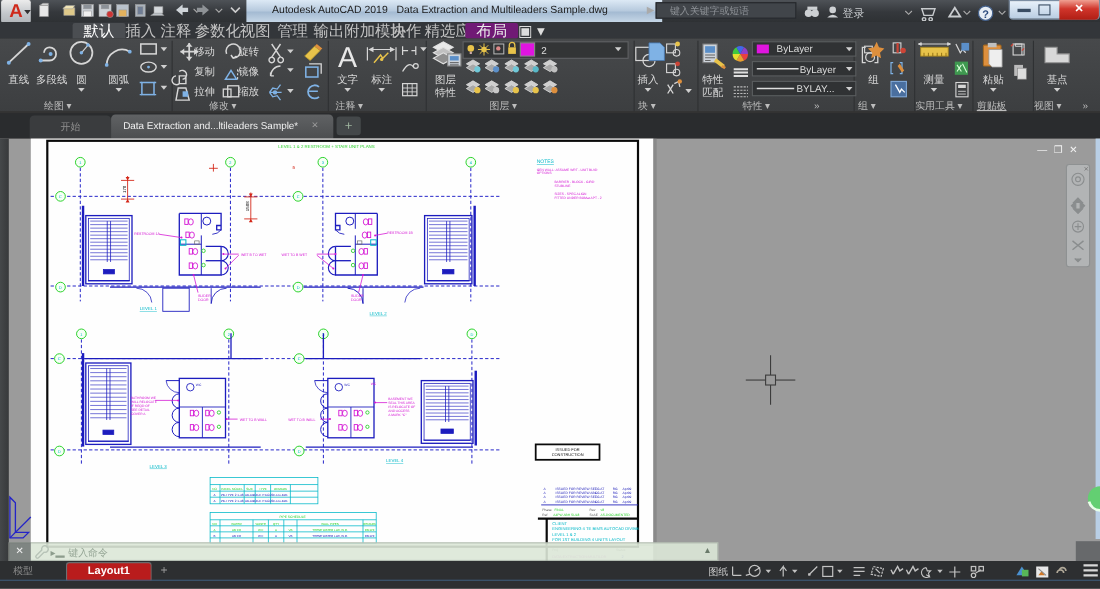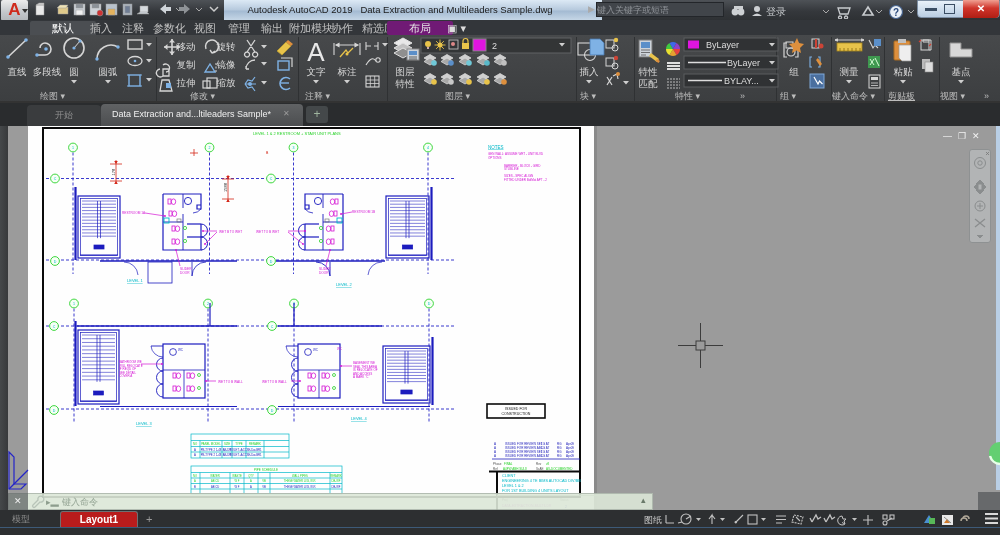--- a/index.html
+++ b/index.html
@@ -2,26 +2,26 @@
 <html><head>
 <meta charset="utf-8">
 <style>
 html,body{margin:0;padding:0;}
 body{width:1000px;height:535px;overflow:hidden;font-family:"Liberation Sans",sans-serif;background:#2b2b2b;position:relative;}
 .abs{position:absolute;}
 
 #titlebar{left:0;top:0;width:1000px;height:20px;background:linear-gradient(#4e5257,#35383c 55%,#2e3134);}
 #tbcenter{left:224px;top:0;width:378px;height:20px;background:linear-gradient(#dce9f5,#b6c9dd 50%,#a3bad2 55%,#c5d6e6);color:#1a1a1a;font-size:9.5px;line-height:20px;text-align:center;white-space:nowrap;padding-right:26px;box-sizing:border-box;}
 #logo{left:1px;top:0;width:27px;height:21px;background:linear-gradient(#ececec,#c2c6ca 60%,#b2b6ba);border-radius:2px;color:#cf2a1b;font-weight:bold;font-size:17px;text-align:center;line-height:20px;}
-#tbsearchbox{left:596px;top:2px;width:128px;height:15px;background:#41454a;border:1px solid #23262a;color:#8e9297;font-size:9px;line-height:15px;padding-left:0;box-sizing:border-box;}
+#tbsearchbox{left:596px;top:2px;width:128px;height:15px;background:#41454a;border:1px solid #23262a;color:#8e9297;font-size:9px;line-height:15px;padding-left:12px;box-sizing:border-box;}
 #wbtns{left:917px;top:0;width:83px;height:18px;background:linear-gradient(#e8f1fa,#b9cde2);border-radius:0 0 4px 4px;border:1px solid #7c8ea3;box-sizing:border-box;}
 #closebtn{left:963px;top:0px;width:36px;height:18px;background:linear-gradient(#f0a092,#d0352b 45%,#b01e14);border-radius:0 0 4px 0;color:#fff;font-size:10px;text-align:center;line-height:17px;font-weight:bold;}
 
 #ribtabs{left:0;top:20px;width:1000px;height:15px;background:#33363a;}
-.rtab{position:absolute;top:1px;height:14px;color:#c2c2c2;font-size:11px;line-height:14px;padding:0 22px;}
+.rtab{position:absolute;top:1px;height:14px;color:#c2c2c2;font-size:14px;line-height:14px;padding:0 10px;margin-left:36px;}
 .rtab.active{background:#4b4e52;color:#fff;border-radius:2px 2px 0 0;}
 .rtab.hl{background:#701a75;color:#e8e8e8;border-radius:2px;}
 
 #ribbon{left:0;top:35px;width:1000px;height:68px;background:linear-gradient(#47494b,#3c3e40);}
 .plabel{position:absolute;top:90px;height:13px;font-size:9px;color:#bdbdbd;line-height:13px;}
 .psep{position:absolute;top:37px;width:1px;height:64px;background:#2f3133;}
 #ribbon-bottom{left:0;top:101px;width:1000px;height:2px;background:#333;}
 
 #ftabbar{left:0;top:103px;width:1000px;height:23px;background:#2a2c2e;}
 #ftab-start{left:27px;top:105px;width:74px;height:21px;background:#3a3c3e;border-radius:4px 4px 0 0;color:#909090;font-size:9px;text-align:center;line-height:20px;}
@@ -127,21 +127,21 @@
 <div class="psep" style="left:884px;"></div>
 <div class="psep" style="left:939px;"></div>
 <div class="plabel" style="left:40px;width:70px;">绘图 ▾</div>
 <div class="plabel" style="left:190px;width:70px;">修改 ▾</div>
 <div class="plabel" style="left:305px;width:60px;">注释 ▾</div>
 <div class="plabel" style="left:445px;width:60px;">图层 ▾</div>
 <div class="plabel" style="left:580px;width:45px;">块 ▾</div>
 <div class="plabel" style="left:675px;width:50px;">特性 ▾</div>
 <div class="plabel" style="left:740px;width:12px;">»</div>
 <div class="plabel" style="left:780px;width:40px;">组 ▾</div>
-<div class="plabel" style="left:832px;width:52px;">键入命令 ▾</div>
+<div class="plabel" style="left:832px;width:52px;">实用工具 ▾</div>
 <div class="plabel" style="left:888px;width:44px;text-decoration:underline;">剪贴板</div>
 <div class="plabel" style="left:940px;width:48px;">视图 ▾</div>
 <div class="plabel" style="left:984px;width:12px;">»</div>
 
 <svg class="abs" style="left:0;top:35px;" width="1000" height="66" id="ribsvg">
 
 <line x1="8" y1="22" x2="26" y2="5" stroke="#d6d6d6" stroke-width="1.6"></line>
 <circle cx="8" cy="22" r="1.8" fill="#7fb2e5"></circle>
     <circle cx="26" cy="5" r="1.8" fill="#7fb2e5"></circle>
 <text x="17" y="40" font-size="9.5" fill="#dadada" text-anchor="middle" font-family="Liberation Sans">直线</text>

